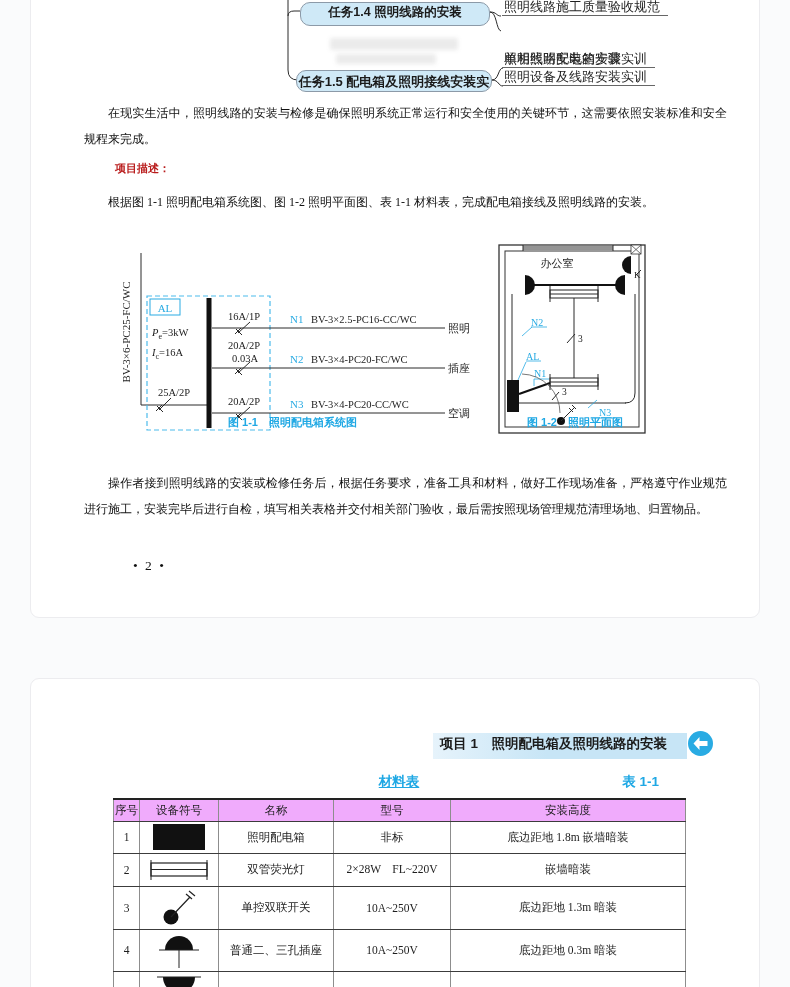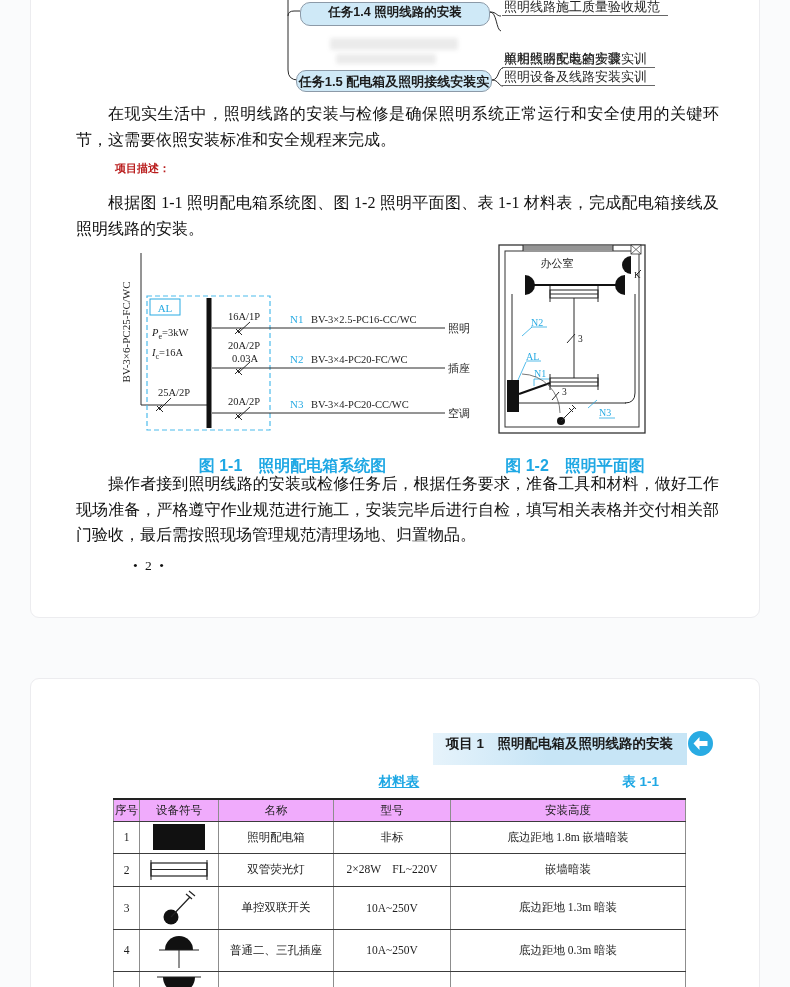--- a/index.html
+++ b/index.html
@@ -28,51 +28,51 @@
   .box15 { left:296px; top:70px; width:196px; height:22px; line-height:21px; font-size:13px; }
   .leaf {
     position:absolute; left:502px; height:18px; line-height:18px;
     font-size:13px; color:#1f1f1f; border-bottom:1px solid #666;
     padding:0 8px 0 2px; white-space:nowrap;
   }
   .leaf1 { top:-2px; } .leaf2 { top:4px;margin-top:46px; } .leaf3 { top:50px;text-align:center; } .leaf4 { top:68px; }
   .ghost { position:absolute; background:rgba(60,60,60,.10); filter:blur(2px); border-radius:2px; }
 
   .para {
-    position:absolute; left:76px; width:643px; font-size:16px;
+    position:absolute; left:84px; width:643px; font-size:12px;
     line-height:25.5px; text-indent:2em; text-align:justify; color:#111;
   }
   .p1 { top:101px; } .p2 { top:190px; } .p3 { top:471px; }
   .sect {
     position:absolute; left:115px; top:161px; font-family:"Liberation Sans","DejaVu Sans",sans-serif;
     font-size:11px; font-weight:bold; color:#b91c1c;
   }
   .pagenum { position:absolute; left:133px; top:558px; font-size:13.5px; color:#111; letter-spacing:2px; }
 
   .fig { position:absolute; }
   .fig1 { left:110px; top:243px; width:365px; height:198px; }
   .fig2 { left:495px; top:242px; width:160px; height:195px; }
   .figcap {
-    position:absolute; top:456px; text-align:center; font-family:"Liberation Sans","DejaVu Sans",sans-serif;
-    font-weight:bold; font-size:16px; color:#1fa8e4; white-space:nowrap;
+    position:absolute; top:415px; text-align:center; font-family:"Liberation Sans","DejaVu Sans",sans-serif;
+    font-weight:bold; font-size:11px; color:#1fa8e4; white-space:nowrap;
   }
   .cap1 { left:110px; width:365px; } .cap2 { left:495px; width:160px; }
 
   svg text { font-family:"Liberation Serif","DejaVu Serif",serif; fill:#1d1d1d; }
   .cy { fill:#29abe3; }
   .ln { stroke:#2a2a2a; stroke-width:1; fill:none; }
   .thick { stroke:#111; stroke-width:2.2; fill:none; }
 
   
   .hdrbar {
-    position:absolute; left:433px; top:733px; width:254px; height:32px;
+    position:absolute; left:433px; top:733px; width:254px; height:26px;
     background:linear-gradient(90deg,#e6f3fb,#c7e5f6 45%);
     font-family:"Liberation Sans","DejaVu Sans",sans-serif; font-weight:bold;
     font-size:13.5px; color:#1b1b1b; line-height:22px; text-align:right;
-    padding-right:14px; white-space:nowrap;
+    padding-right:20px; white-space:nowrap;
   }
   .backbtn {
     position:absolute; left:688px; top:731px; width:25px; height:25px;
     border-radius:50%; background:#29abe3; cursor:pointer;
   }
   .tblhead { position:absolute; left:113px; top:773px; width:572px; height:20px;
     font-family:"Liberation Sans","DejaVu Sans",sans-serif; font-weight:bold;
     font-size:13.5px; color:#1fa8e4; text-align:center;text-decoration:underline; }
   .tbllabel { position:absolute; right:26px; top:0; }
 

